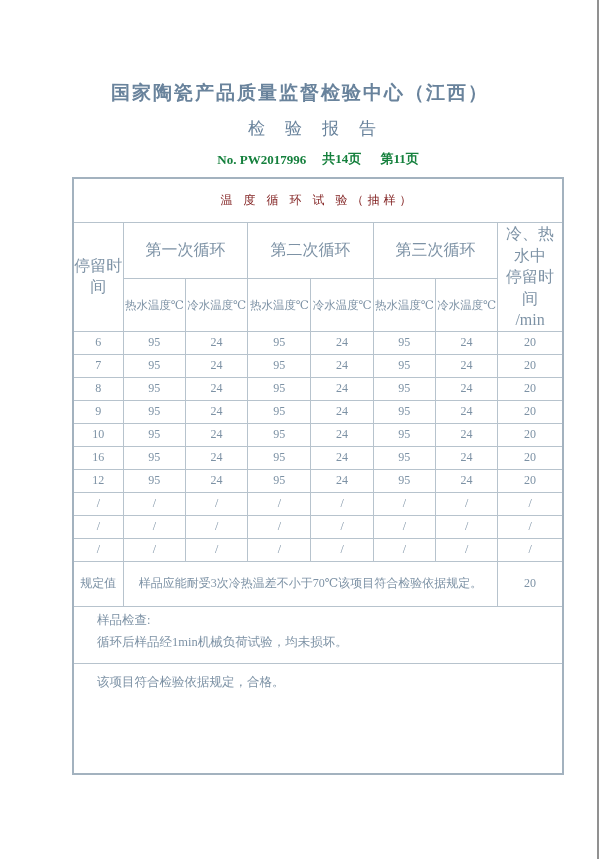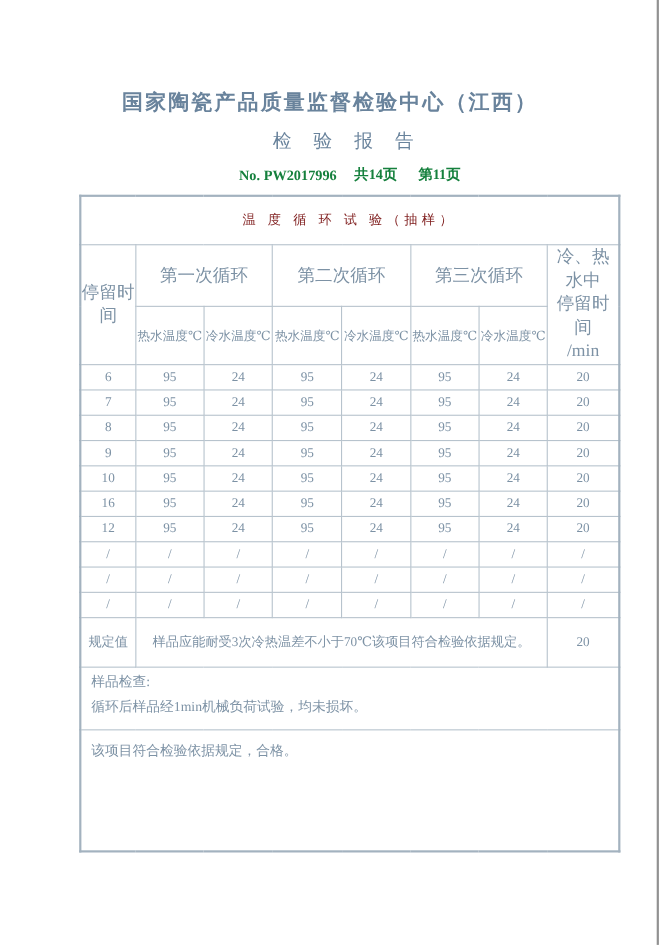--- a/index.html
+++ b/index.html
@@ -42,21 +42,21 @@
   }
   tr.title-row th{ height:43px; font-size:12px; letter-spacing:4px; color:#7f1d1d; }
   tr.head1 th{ height:32px; font-size:16px; }
   tr.head2 th{ height:30px; font-size:11.5px; }
   th.dwell{ font-size:11.5px; white-space:pre-line; line-height:1.35;margin-left:10px; }
   tbody.gen td{ height:22px; font-size:12px; }
   tr.spec td{ height:44px; }
   td.spec-text{ text-align:left; padding:0 6px 0 8px; font-size:12.5px; }
   tr.check td, tr.concl td{
     text-align:left; vertical-align:top;
-    padding:3px 8px 0 9px;
+    padding:3px 8px 0 23px;
     font-size:12.5px; line-height:1.75;
     white-space:pre-line;
   }
   tr.check td{ height:53px; }
   tr.concl td{ height:101px; padding-top:8px; }
 </style>
 </head>
 <body>
 
 <div class="page">

